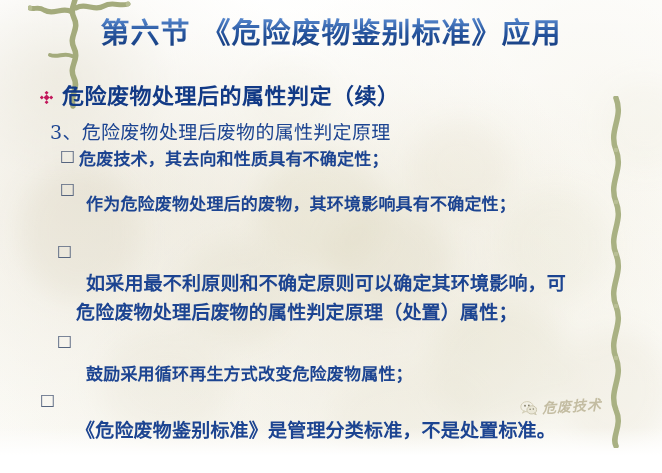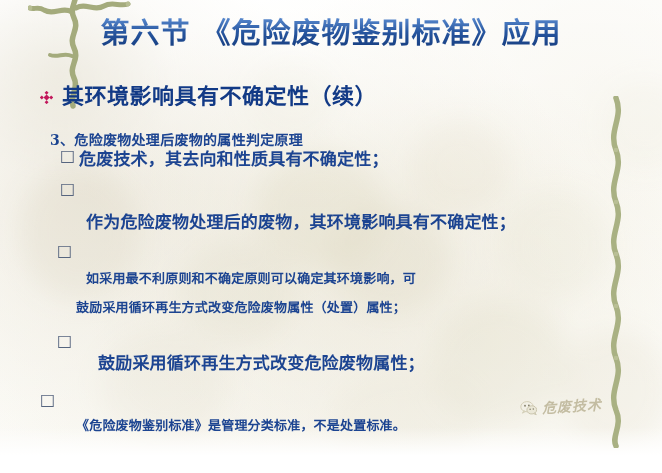--- a/index.html
+++ b/index.html
@@ -124,51 +124,51 @@
     left: 0; top: 113px;
     width: 662px;
   }
   .line {
     position: absolute;
     white-space: nowrap;
     font-family: "DejaVu Serif", "Liberation Serif", serif;
     color: #1c4491;
   }
   .l-num {
-    left: 50px; top: 16px;
-    font-size: 14px;
-    font-weight: 700;
+    left: 50px; top: 4px;
+    font-size: 19px;
+    font-weight: 400;
     letter-spacing: 0.3px;
   }
   .l-bullet {
     font-size: 16px;
     color: #56657f;
     font-family: "DejaVu Sans", "Liberation Sans", sans-serif;
     font-weight: 400;
   }
   .l-text {
     font-size: 17px;
     font-weight: 700;
     letter-spacing: 0.2px;
   }
-  .l-text.big { font-size: 13px; }
+  .l-text.big { font-size: 19px; }
 
   
   .bx1 { left: 60px; top: 33px; }
   .bx2 { left: 60px; top: 66px; }
   .bx3 { left: 57px; top: 128px; }
   .bx4 { left: 57px; top: 218px; }
   .bx5 { left: 40px; top: 277px; }
 
   
   .tx1 { left: 79px;  top: 32px; }
-  .tx2 { left: 86px;  top: 95px; }
+  .tx2 { left: 86px;  top: 77px; }
   .tx3 { left: 86px;  top: 155px; }
   .tx4 { left: 76px;  top: 184px; }
-  .tx5 { left: 86px;  top: 236px; margin-left: 12px; }
+  .tx5 { left: 86px;  top: 247px; }
   .tx6 { left: 76px;  top: 302px; }
 
   
   .watermark {
     position: absolute;
     left: 520px; top: 396px;
     display: flex;
     align-items: center;
     gap: 5px;
     opacity: 0.80;
@@ -251,36 +251,36 @@
       <svg viewBox="0 0 13 13" width="13" height="13" aria-hidden="true">
         <g fill="#c2185b">
           <rect x="5.2" y="0.4" width="2.8" height="2.8" transform="rotate(45 6.6 1.8)"></rect>
           <rect x="5.2" y="9.8" width="2.8" height="2.8" transform="rotate(45 6.6 11.2)"></rect>
           <rect x="0.4" y="5.1" width="2.8" height="2.8" transform="rotate(45 1.8 6.5)"></rect>
           <rect x="9.8" y="5.1" width="2.8" height="2.8" transform="rotate(45 11.2 6.5)"></rect>
           <rect x="4.4" y="4.3" width="4.4" height="4.4" transform="rotate(45 6.6 6.5)"></rect>
         </g>
       </svg>
     </span>
-    <span class="subtitle-text">其环境影响具有不确定性（续）</span>
+    <span class="subtitle-text">危险废物处理后的属性判定（续）</span>
   </div>
 
   <div class="body-area">
 
     <div class="line l-num">3、危险废物处理后废物的属性判定原理</div>
 
     <div class="line l-bullet bx1">□</div>
     <div class="line l-text tx1">危废技术，其去向和性质具有不确定性；</div>
 
     <div class="line l-bullet bx2">□</div>
     <div class="line l-text tx2">作为危险废物处理后的废物，其环境影响具有不确定性；</div>
 
     <div class="line l-bullet bx3">□</div>
     <div class="line l-text big tx3">如采用最不利原则和不确定原则可以确定其环境影响，可</div>
-    <div class="line l-text big tx4">鼓励采用循环再生方式改变危险废物属性（处置）属性；</div>
+    <div class="line l-text big tx4">危险废物处理后废物的属性判定原理（处置）属性；</div>
 
     <div class="line l-bullet bx4">□</div>
     <div class="line l-text tx5">鼓励采用循环再生方式改变危险废物属性；</div>
 
     <div class="line l-bullet bx5">□</div>
     <div class="line l-text big tx6">《危险废物鉴别标准》是管理分类标准，不是处置标准。</div>
 
   </div>
 
   <div class="watermark">

